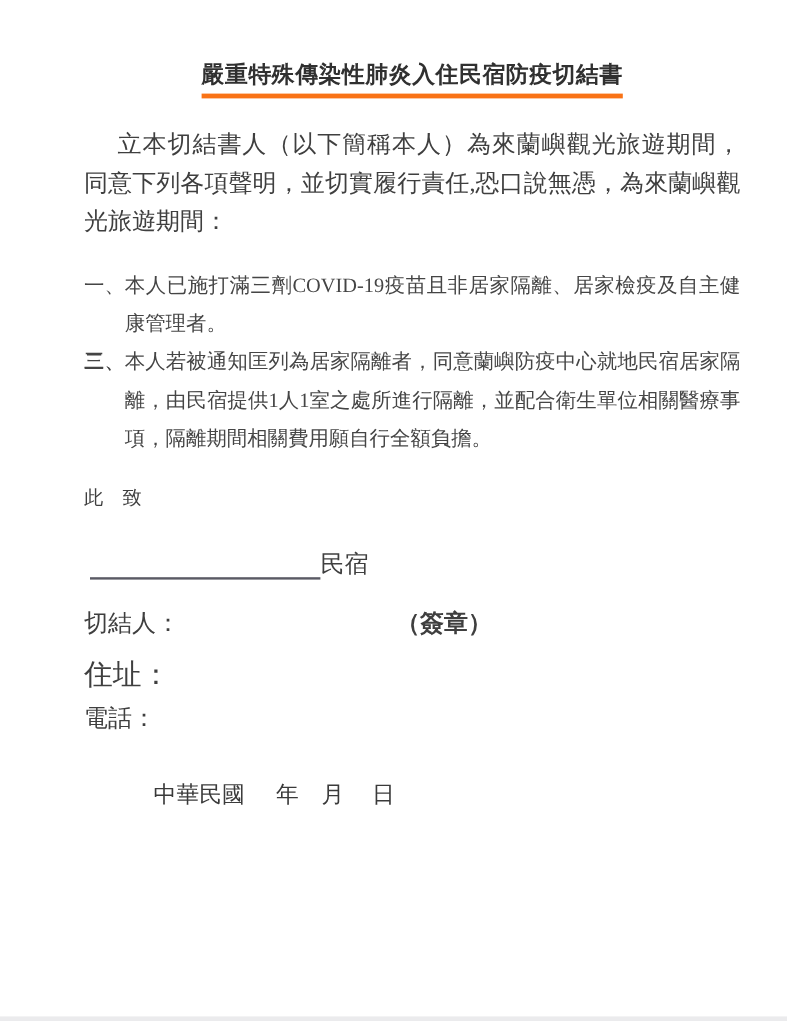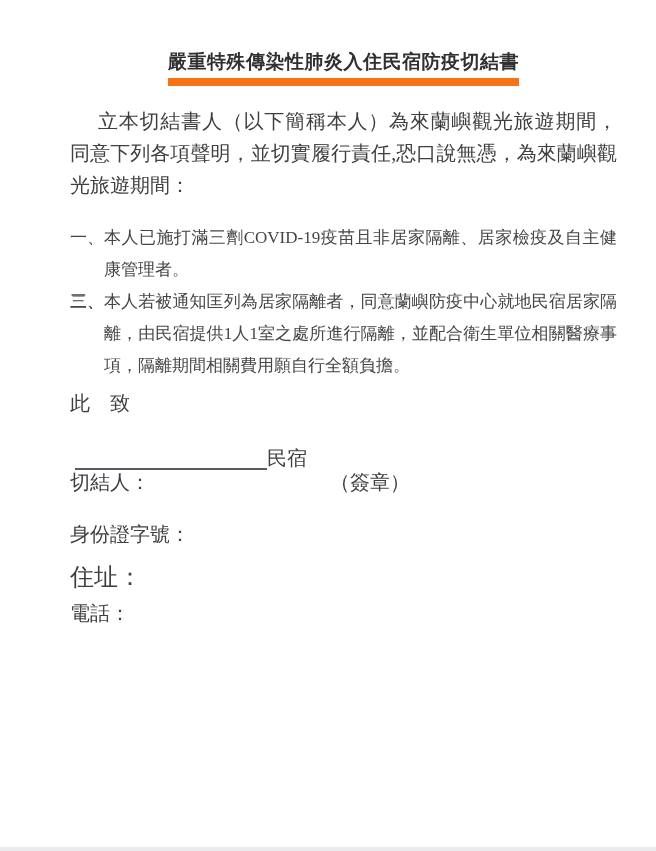--- a/index.html
+++ b/index.html
@@ -24,21 +24,21 @@
     margin-top: 49px;
     height: 30px;
     text-align: center;
   }
   .doc-title {
     display: inline-block;
     font-size: 19px;
     font-weight: 700;
     letter-spacing: 0.5px;
     color: #303030;
-    border-bottom: 8px solid #f97316;
+    border-bottom: 4px solid #f97316;
     padding-bottom: 3px;
     white-space: nowrap;
   }
   .intro {
     margin-top: 26px;
     font-size: 20px;
     line-height: 32px;
     text-indent: 28px;
     text-align: justify;
   }
@@ -52,49 +52,51 @@
     line-height: 32px;
     text-align: justify;
     color: #454545;
   }
   .item-num {
     position: absolute;
     left: 0;
     top: 0;
   }
   .salutation {
-    margin-top: 7px;
+    margin-top: 20px;
     height: 28px;
     line-height: 28px;
-    font-size: 20px;
+    font-size: 16px;
     white-space: pre;
   }
   .recipient-row {
     margin-top: 29px;
     height: 24px;
     font-size: 20px;
     line-height: 24px;
     display: flex;
     align-items: flex-end;
   }
   .name-blank {
     display: inline-block;
     width: 192px;
     height: 22px;
     margin-left: 5px;
     border-bottom: 2px solid #5a5a64;
   }
   .signer-row {
+    margin-top: 25px;
     height: 24px;
     line-height: 24px;
     font-size: 20px;
     display: flex;
   }
   .seal-note {
     margin-left: 180px;
+    font-weight: bold;
   }
   .id-row {
     margin-top: 28px;
     height: 24px;
     line-height: 24px;
     font-size: 20px;
   }
   .addr-row {
     margin-top: 19px;
     height: 24px;
@@ -159,23 +161,28 @@
     <div class="recipient-row">
       <span class="name-blank"></span>
       <span>民宿</span>
     </div>
 
     <div class="signer-row">
       <span>切結人：</span>
       <span class="seal-note">（簽章）</span>
     </div>
 
-    <div class="id-row">身份證字號：</div>
 
     <div class="addr-row">住址：</div>
 
     <div class="phone-row">電話：</div>
 
+    <div class="date-row">
+      <span>中華民國</span>
+      <span class="gap-year">年</span>
+      <span class="gap-month">月</span>
+      <span class="gap-day">日</span>
+    </div>
 
   </div>
 
   <div class="bottom-edge"></div>
 </div>
 
 </body></html>

